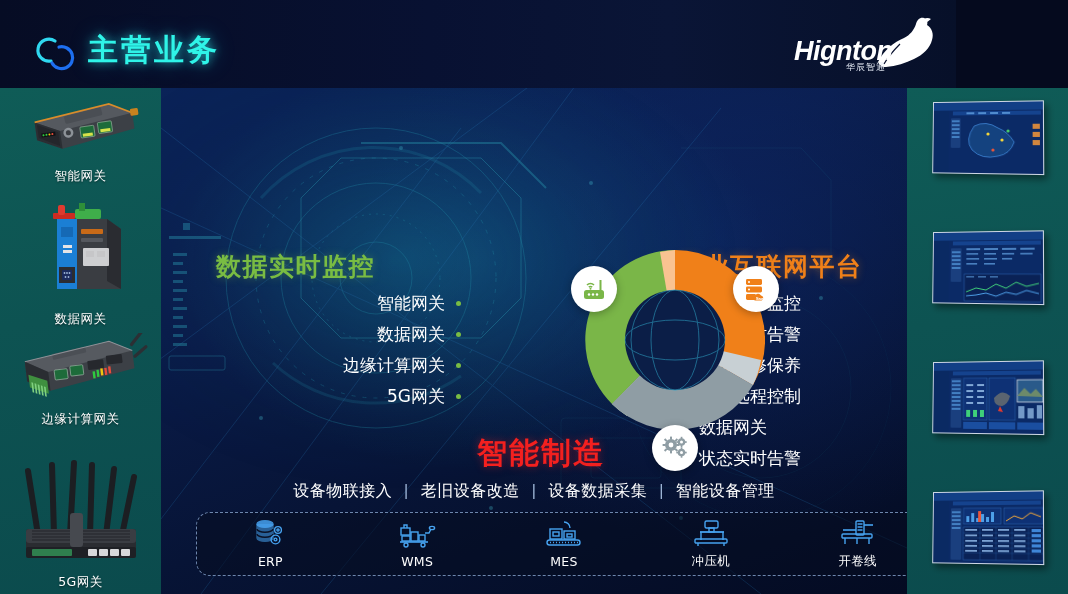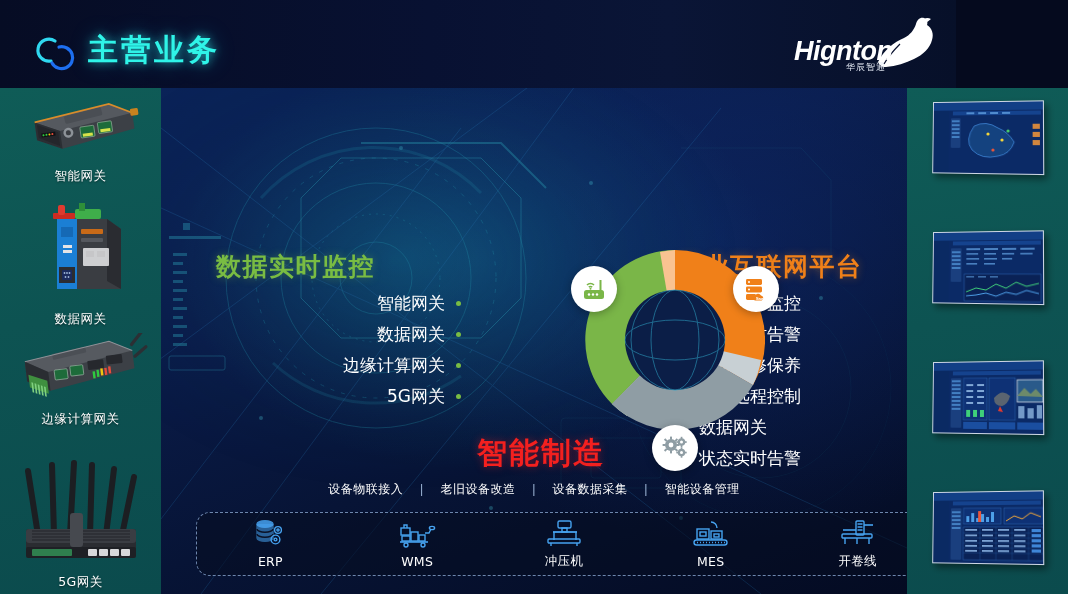--- a/index.html
+++ b/index.html
@@ -112,22 +112,22 @@
   }
 
   .smart-title {
     position: absolute; left: 0; width: 760px; top: 345px; text-align: center;
     font-size: 30px; font-weight: bold; color: #f3201f; letter-spacing: 2px;
     font-family: "DejaVu Sans", sans-serif;
     text-shadow: 0 0 9px rgba(243,32,31,.45);
   }
   .cats {
     position: absolute; left: 0; width: 746px; top: 393px; text-align: center;
-    font-size: 12px; color: #ffffff; letter-spacing: .5px;
-    font-family: Liberation Mono, monospace;
+    font-size: 16px; color: #ffffff; letter-spacing: .5px;
+    font-family: Liberation Sans, sans-serif;
   }
   .cats .sep { color: #9fb7d8; margin: 0 7px; }
 
   .strip {
     position: absolute; left: 35px; top: 424px; width: 736px; height: 64px;
     border: 1.5px dashed #6d86ad; border-radius: 14px;
     background: rgba(5,12,33,.55);
     display: flex; align-items: center;
   }
   .strip-item { flex: 1; text-align: center; color: #47a3f0; }
@@ -350,44 +350,44 @@
             <path d="M27 14h4l2-4"></path>
             <ellipse cx="34" cy="9" rx="2.6" ry="1.6"></ellipse>
           </svg>
         </div>
         <div class="strip-lbl">WMS</div>
       </div>
 
       <div class="strip-item">
         <div class="strip-ico">
           <svg width="38" height="30" viewBox="0 0 38 30" fill="none" stroke="#47a3f0" stroke-width="1.4">
-            <rect x="13" y="3" width="13" height="7" rx="1.5"></rect>
-            <rect x="17" y="10" width="5" height="4"></rect>
-            <path d="M8 14h24" stroke-width="1.8"></path>
-            <path d="M9 14v8M31 14v8"></path>
-            <rect x="3" y="21" width="32" height="4" rx="1"></rect>
-            <path d="M6 25v3M32 25v3"></path>
-          </svg>
-        </div>
-        <div class="strip-lbl">冲压机</div>
-      </div>
-
-      <div class="strip-item">
-        <div class="strip-ico">
-          <svg width="38" height="30" viewBox="0 0 38 30" fill="none" stroke="#47a3f0" stroke-width="1.4">
             <path d="M19 3a6 6 0 0 1 6 6"></path>
             <rect x="5" y="10" width="12" height="10"></rect>
             <rect x="8" y="13" width="6" height="4"></rect>
             <rect x="19" y="12" width="11" height="8"></rect>
             <rect x="22" y="15" width="5" height="3"></rect>
             <rect x="2" y="21" width="33" height="5" rx="2.5"></rect>
             <path d="M5 23.5h1M8 23.5h1M11 23.5h1M14 23.5h1M17 23.5h1M20 23.5h1M23 23.5h1M26 23.5h1M29 23.5h1M32 23.5h1"></path>
           </svg>
         </div>
         <div class="strip-lbl">MES</div>
+      </div>
+
+      <div class="strip-item">
+        <div class="strip-ico">
+          <svg width="38" height="30" viewBox="0 0 38 30" fill="none" stroke="#47a3f0" stroke-width="1.4">
+            <rect x="13" y="3" width="13" height="7" rx="1.5"></rect>
+            <rect x="17" y="10" width="5" height="4"></rect>
+            <path d="M8 14h24" stroke-width="1.8"></path>
+            <path d="M9 14v8M31 14v8"></path>
+            <rect x="3" y="21" width="32" height="4" rx="1"></rect>
+            <path d="M6 25v3M32 25v3"></path>
+          </svg>
+        </div>
+        <div class="strip-lbl">冲压机</div>
       </div>
 
 
       <div class="strip-item">
         <div class="strip-ico">
           <svg width="38" height="30" viewBox="0 0 38 30" fill="none" stroke="#47a3f0" stroke-width="1.4">
             <rect x="17" y="3" width="8" height="14" rx="1"></rect>
             <path d="M18.5 6h5M18.5 9h5M18.5 12h5"></path>
             <path d="M25 7h9" stroke-width="1.6"></path>
             <path d="M4 12h13" stroke-width="1.6"></path>

